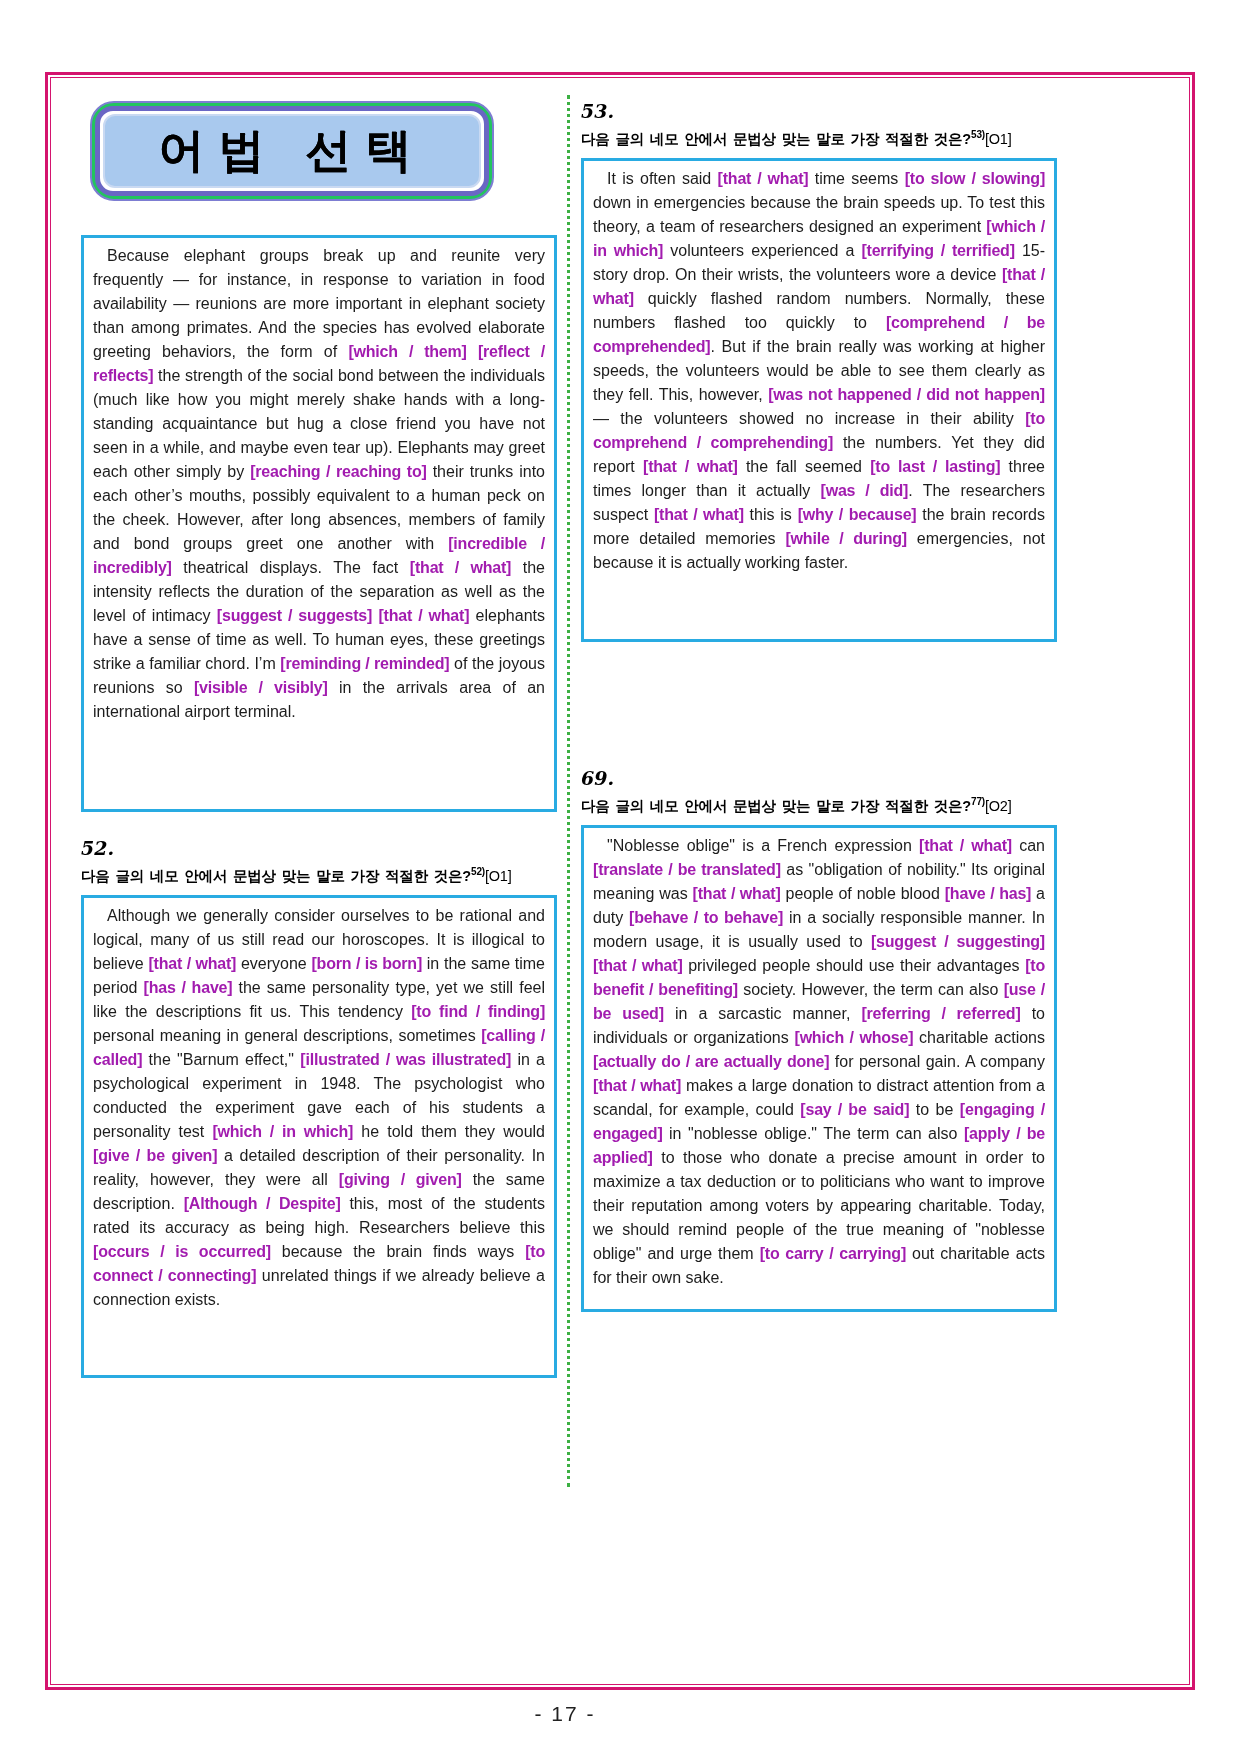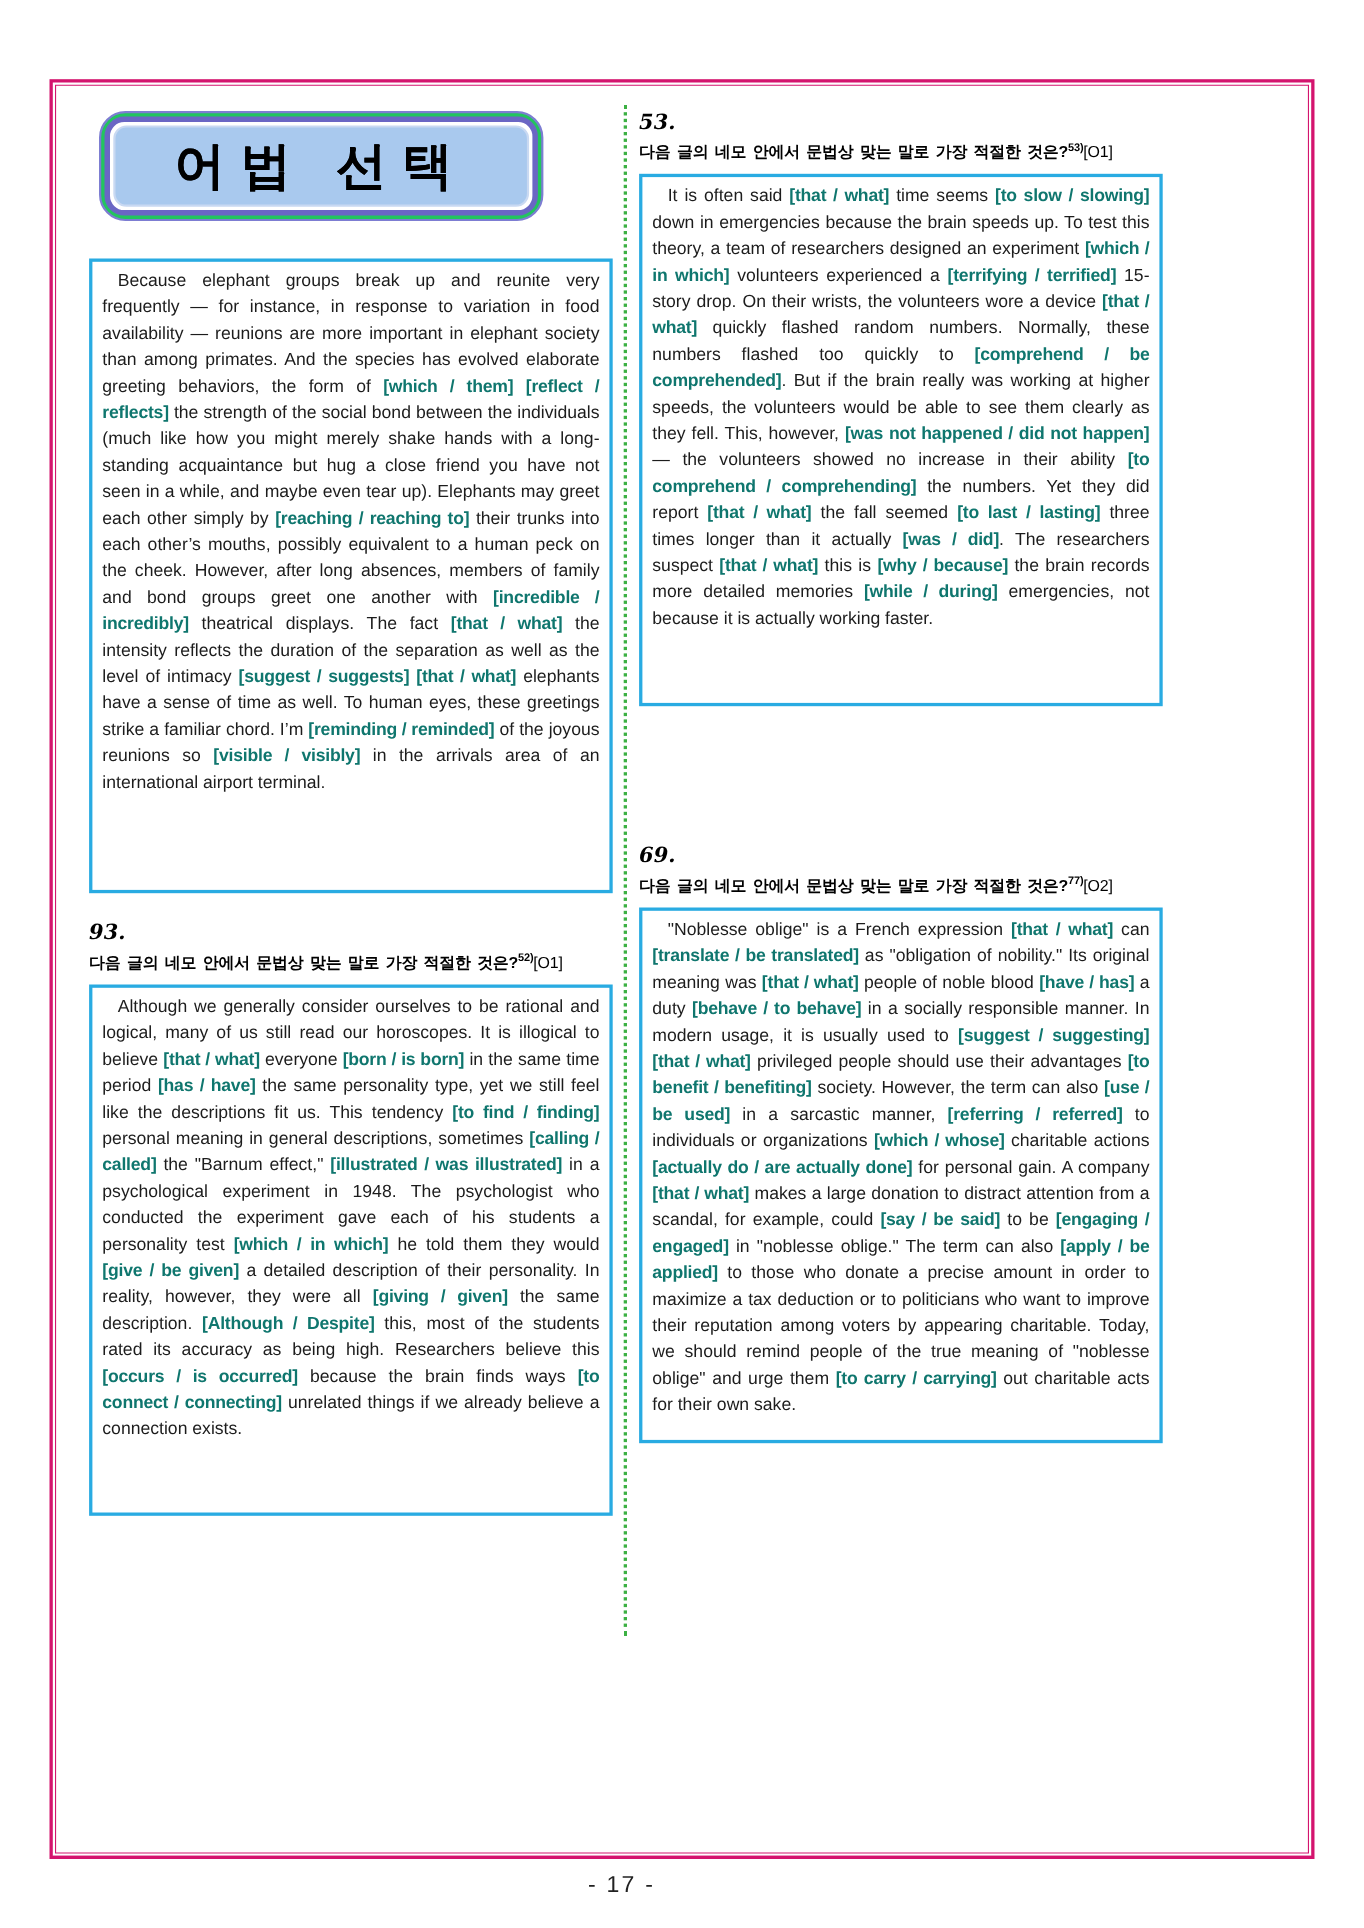--- a/index.html
+++ b/index.html
@@ -63,21 +63,21 @@
   .q-passage{
     border:3px solid var(--box-cyan,#29abe2);
     background:#ffffff;
     box-sizing:border-box;
     padding:6px 9px 8px 9px;
     font-size:16px;line-height:24px;
     text-align:justify;
     text-indent:14px;
     color:#1c1c1c;
   }
-  .q-passage .choice{font-weight:bold;color:#0f766e;letter-spacing:-0.2px;}
+  .q-passage .choice{font-weight:bold;color:#a21caf;letter-spacing:-0.2px;}
   .col-left .question + .question{margin-top:24px;}
   .col-right .question + .question{margin-top:124px;}
   .col-left .question:nth-child(1) .q-passage{min-height:577px;margin-top:24px;}
   .col-left .question:nth-child(2) .q-passage{min-height:483px;}
   .col-right .question:nth-child(1) .q-passage{min-height:484px;}
   .col-right .question:nth-child(2) .q-passage{min-height:487px;}
 
   .footer{
     position:absolute;left:78px;top:1702px;width:974px;
     text-align:center;font-size:21px;color:#222;letter-spacing:2px;
@@ -99,21 +99,21 @@
 
     <div class="divider"></div>
 
     <div class="col col-left">
   <div class="question">
     <div class="q-passage"><span>Because elephant groups break up and reunite very frequently — for instance, in response to variation in food availability — reunions are more important in elephant society than among primates. And the species has evolved elaborate greeting behaviors, the form of </span><span class="choice">[which / them]</span><span> </span><span class="choice">[reflect / reflects]</span><span> the strength of the social bond between the individuals (much like how you might merely shake hands with a long-standing acquaintance but hug a close friend you have not seen in a while, and maybe even tear up). Elephants may greet each other simply by </span><span class="choice">[reaching / reaching to]</span><span> their trunks into each other’s mouths, possibly equivalent to a human peck on the cheek. However, after long absences, members of family and bond groups greet one another with </span><span class="choice">[incredible / incredibly]</span><span> theatrical displays. The fact </span><span class="choice">[that / what]</span><span> the intensity reflects the duration of the separation as well as the level of intimacy </span><span class="choice">[suggest / suggests]</span><span> </span><span class="choice">[that / what]</span><span> elephants have a sense of time as well. To human eyes, these greetings strike a familiar chord. I’m </span><span class="choice">[reminding / reminded]</span><span> of the joyous reunions so </span><span class="choice">[visible / visibly]</span><span> in the arrivals area of an international airport terminal.</span></div>
   </div>
 
   <div class="question">
     <div class="q-header">
-      <span class="q-num">93.</span>
+      <span class="q-num">52.</span>
       <span class="q-text"><span>다음 글의 네모 안에서 문법상 맞는 말로 가장 적절한 것은?</span><sup class="q-ref">52)</sup><span class="q-tag">[O1]</span></span>
     </div>
     <div class="q-passage"><span>Although we generally consider ourselves to be rational and logical, many of us still read our horoscopes. It is illogical to believe </span><span class="choice">[that / what]</span><span> everyone </span><span class="choice">[born / is born]</span><span> in the same time period </span><span class="choice">[has / have]</span><span> the same personality type, yet we still feel like the descriptions fit us. This tendency </span><span class="choice">[to find / finding]</span><span> personal meaning in general descriptions, sometimes </span><span class="choice">[calling / called]</span><span> the "Barnum effect," </span><span class="choice">[illustrated / was illustrated]</span><span> in a psychological experiment in 1948. The psychologist who conducted the experiment gave each of his students a personality test </span><span class="choice">[which / in which]</span><span> he told them they would </span><span class="choice">[give / be given]</span><span> a detailed description of their personality. In reality, however, they were all </span><span class="choice">[giving / given]</span><span> the same description. </span><span class="choice">[Although / Despite]</span><span> this, most of the students rated its accuracy as being high. Researchers believe this </span><span class="choice">[occurs / is occurred]</span><span> because the brain finds ways </span><span class="choice">[to connect / connecting]</span><span> unrelated things if we already believe a connection exists.</span></div>
   </div>
 </div>
     <div class="col col-right">
   <div class="question">
     <div class="q-header">
       <span class="q-num">53.</span>
       <span class="q-text"><span>다음 글의 네모 안에서 문법상 맞는 말로 가장 적절한 것은?</span><sup class="q-ref">53)</sup><span class="q-tag">[O1]</span></span>

